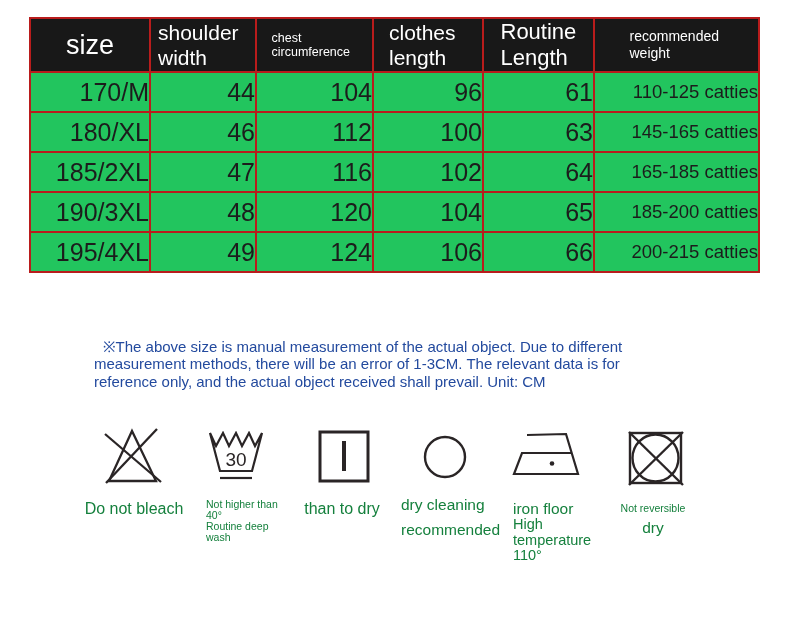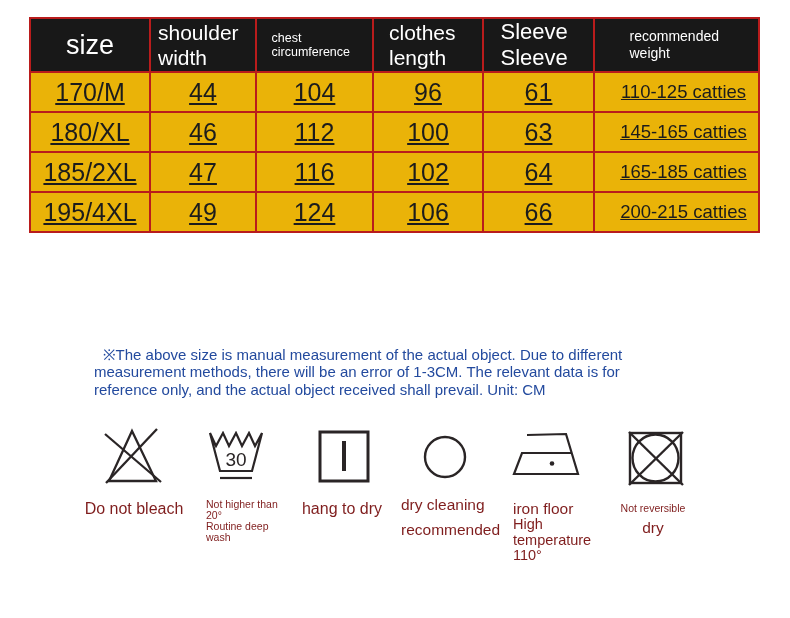--- a/index.html
+++ b/index.html
@@ -18,34 +18,34 @@
     height:48px; text-align:center; vertical-align:middle; border:2px solid #181818;
   }
   thead th .hw { display:inline-block; text-align:left; }
   .h0 { font-size:27px; }
   .h1 { font-size:21px; width:90px; line-height:25px; }
   .h2 { font-size:12.5px; width:86px; line-height:14px; }
   .h3 { font-size:21px; width:78px; line-height:25px; }
   .h4 { font-size:22px; width:76px; line-height:26px; }
   .h5 { font-size:14px; width:94px; line-height:17px; }
   tbody td {
-    height:40px; text-align:center; vertical-align:middle;
-    font-size:25px; color:#1c1c1c; background:#eab308;text-decoration:underline;
+    height:40px; text-align:right; vertical-align:middle;
+    font-size:25px; color:#1c1c1c; background:#22c55e;
   }
   tbody td.catties { font-size:18.5px; padding-left:14px; }
 
   
   .note { position:absolute; left:94px; top:338px; width:600px; color:#234a9e;
-          font-size:15px; line-height:17.3px;margin-top:8px; }
+          font-size:15px; line-height:17.3px; }
   .note-line { white-space:nowrap; }
   .note-line.first { padding-left:9px; }
 
   
   .care svg { position:absolute; display:block; }
-  .care .cap { position:absolute; color:#7f1d1d; }
+  .care .cap { position:absolute; color:#15803d; }
   .cap-center { text-align:center; }
   .cap-16 { font-size:16px; }
   .cap-15 { font-size:15.5px; line-height:17px; }
   .cap-14 { font-size:14.5px; line-height:15.5px; }
   .cap-11 { font-size:10.5px; line-height:11px; }
   .i1-icon { left:103px; top:428px; }
   .i1-cap  { left:74px;  top:500px; width:120px; }
   .i2-icon { left:208px; top:431px; }
   .i2-cap  { left:206px; top:499px; width:86px; }
   .i3-icon { left:318px; top:430px; }
@@ -73,21 +73,21 @@
       <col style="width:110px">
         <col style="width:111px">
         <col style="width:165px">
     </colgroup>
     <thead>
       <tr>
         <th><span class="hw h0">size</span></th>
         <th><span class="hw h1">shoulder width</span></th>
         <th><span class="hw h2">chest circumference</span></th>
         <th><span class="hw h3">clothes length</span></th>
-        <th><span class="hw h4">Sleeve Sleeve</span></th>
+        <th><span class="hw h4">Routine Length</span></th>
         <th><span class="hw h5">recommended weight</span></th>
       </tr>
     </thead>
     <tbody>
       <tr>
         <td>170/M</td>
         <td>44</td>
         <td>104</td>
         <td>96</td>
         <td>61</td>
@@ -101,20 +101,28 @@
         <td>63</td>
         <td class="catties">145-165 catties</td>
       </tr>
       <tr>
         <td>185/2XL</td>
         <td>47</td>
         <td>116</td>
         <td>102</td>
         <td>64</td>
         <td class="catties">165-185 catties</td>
+      </tr>
+      <tr>
+        <td>190/3XL</td>
+        <td>48</td>
+        <td>120</td>
+        <td>104</td>
+        <td>65</td>
+        <td class="catties">185-200 catties</td>
       </tr>
       <tr>
         <td>195/4XL</td>
         <td>49</td>
         <td>124</td>
         <td>106</td>
         <td>66</td>
         <td class="catties">200-215 catties</td>
       </tr>
     </tbody>
@@ -134,29 +142,29 @@
       <path d="M54 1 L3 55"></path>
     </svg>
     <div class="cap cap-16 cap-center i1-cap">Do not bleach</div>
 
     <svg class="i2-icon" width="56" height="50" viewBox="0 0 56 50" fill="none" stroke="#2a2526" stroke-width="2.2">
       <path d="M2 2 L8 15 L15 2 L21 15 L28 2 L34 15 L41 2 L47 15 L54 2 L44 40 L12 40 Z"></path>
       <text x="28" y="35" text-anchor="middle" stroke="none" fill="#2a2526" font-family="Liberation Sans, sans-serif" font-size="19">30</text>
       <path d="M12 47 L44 47"></path>
     </svg>
     <div class="cap cap-11 i2-cap">
-      <div>Not higher than 20°</div>
+      <div>Not higher than 40°</div>
       <div>Routine deep wash</div>
     </div>
 
     <svg class="i3-icon" width="52" height="53" viewBox="0 0 52 53" fill="none" stroke="#2a2526">
       <rect x="2" y="2" width="48" height="49" stroke-width="3"></rect>
       <path d="M26 11 L26 41" stroke-width="4"></path>
     </svg>
-    <div class="cap cap-16 cap-center i3-cap">hang to dry</div>
+    <div class="cap cap-16 cap-center i3-cap">than to dry</div>
 
     <svg class="i4-icon" width="44" height="44" viewBox="0 0 44 44" fill="none" stroke="#2a2526" stroke-width="2.4">
       <circle cx="22" cy="22" r="20"></circle>
     </svg>
     <div class="cap cap-15 i4-cap1">dry cleaning</div>
     <div class="cap cap-15 i4-cap2">recommended</div>
 
     <svg class="i5-icon" width="68" height="45" viewBox="0 0 68 45" fill="none" stroke="#2a2526" stroke-width="2.2">
       <path d="M15 3 L54 2 L66 42 L2 42 L10 21 L60 21"></path>
       <circle cx="40" cy="31.5" r="2.3" fill="#2a2526" stroke="none"></circle>

